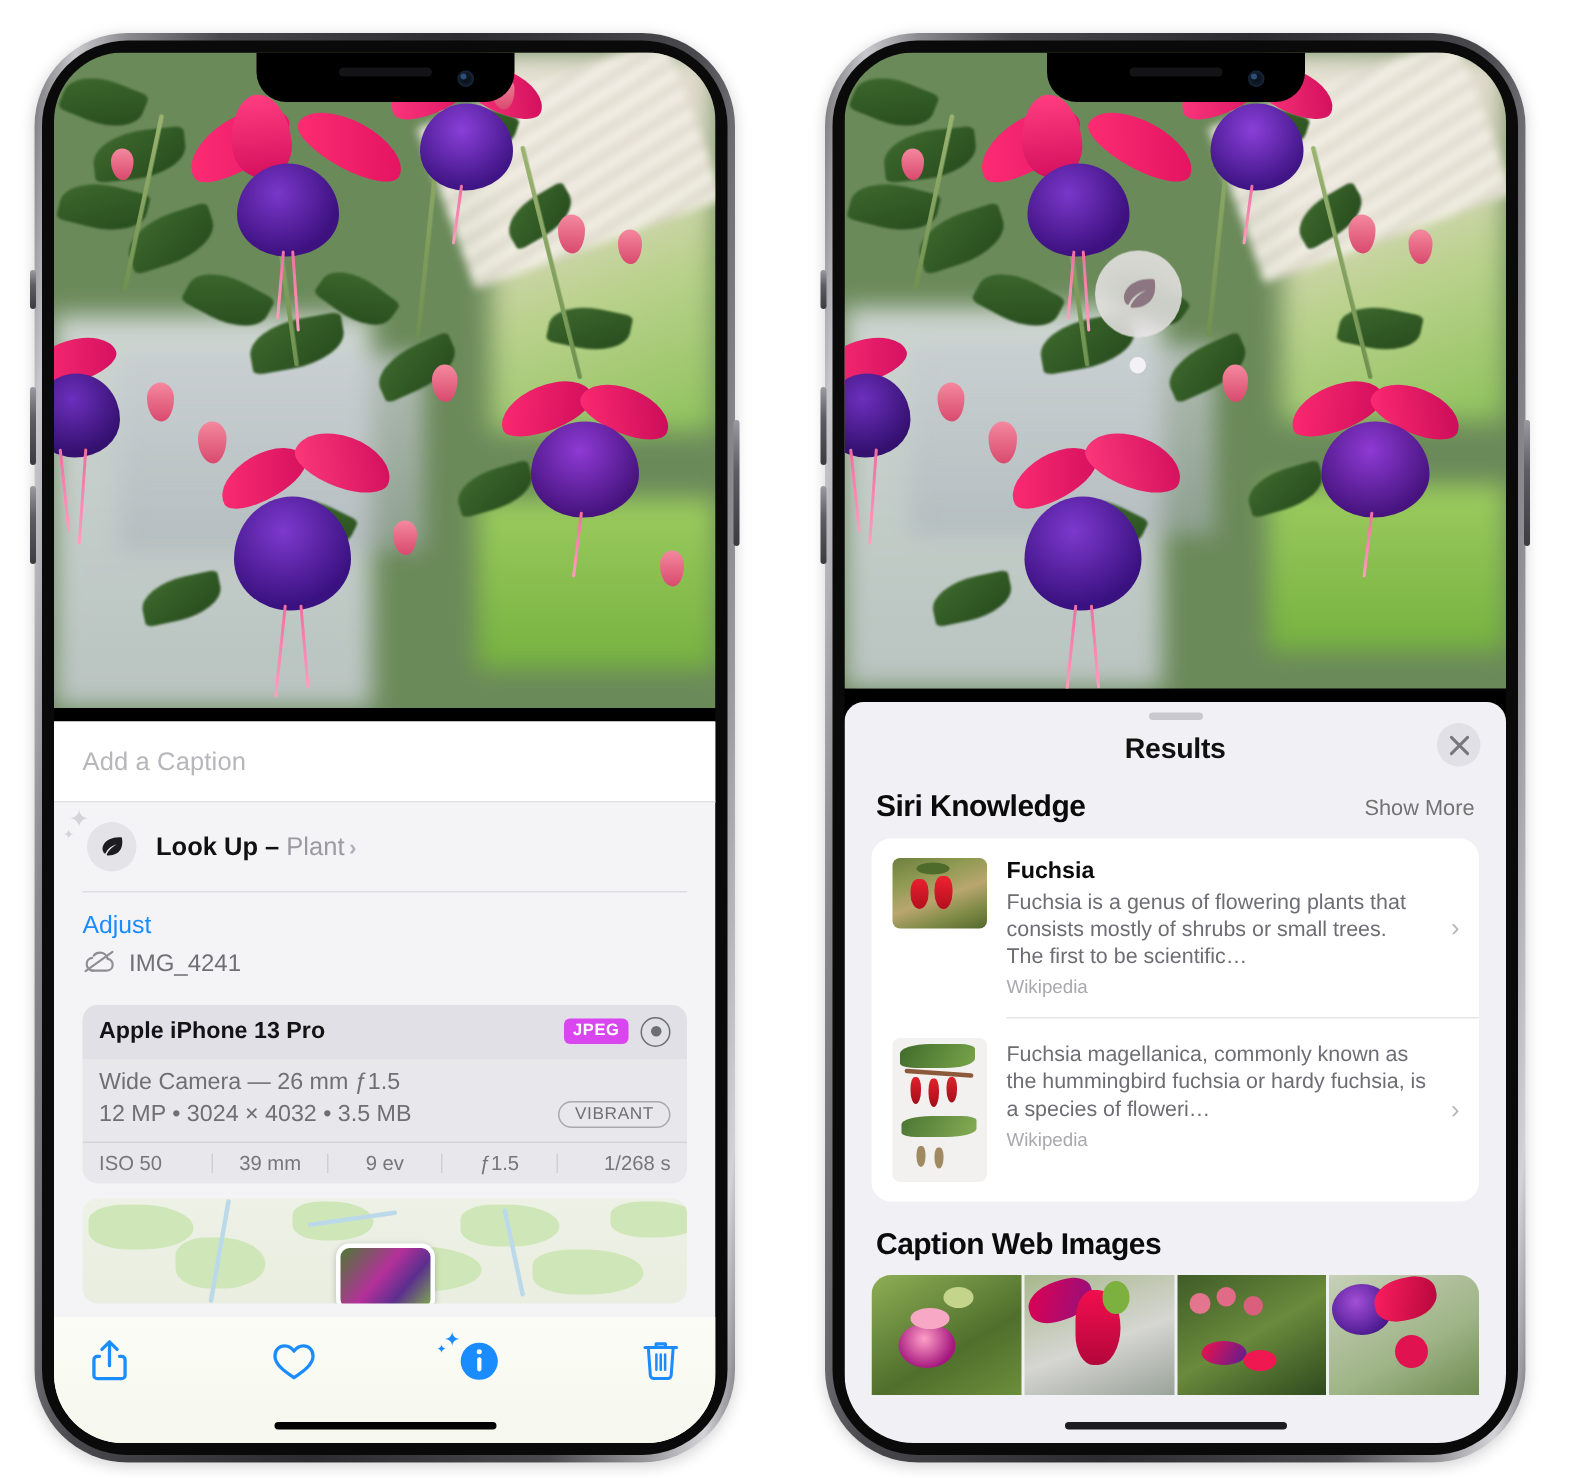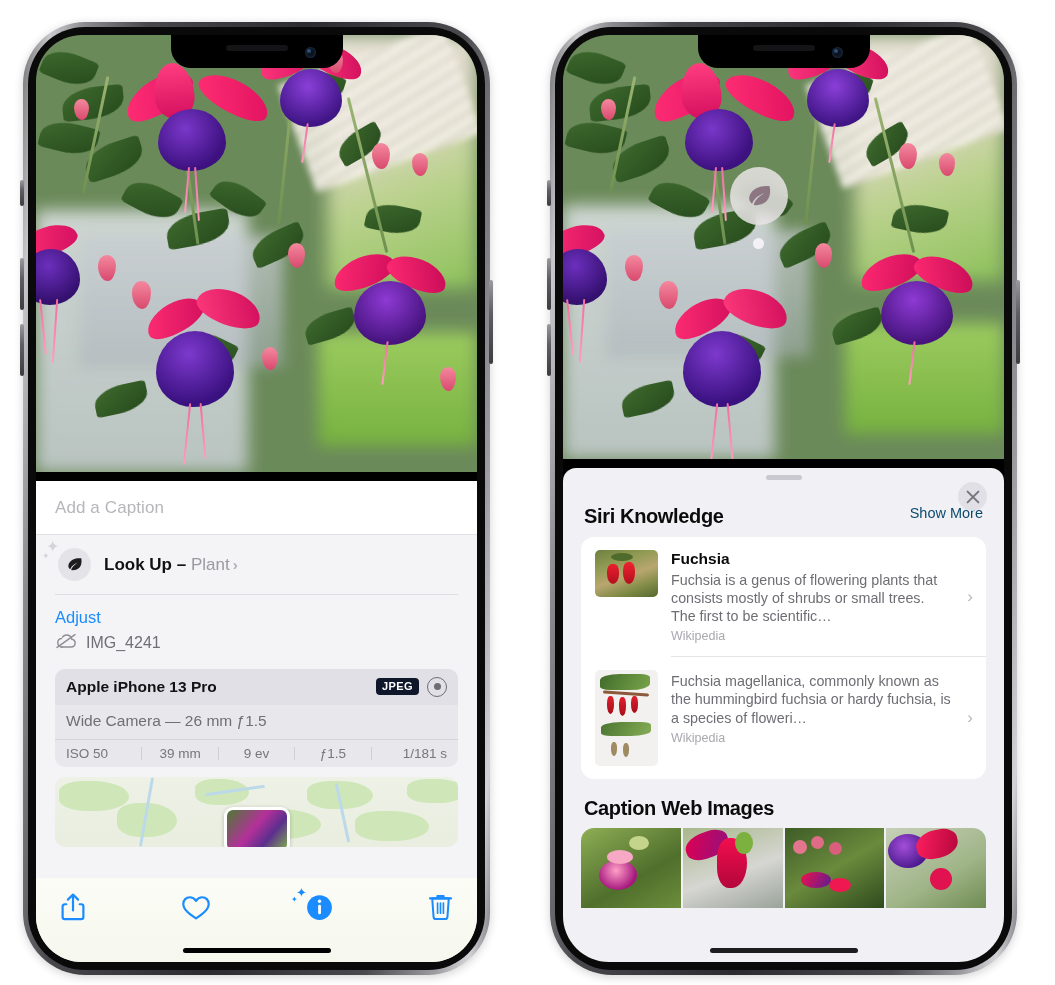--- a/index.html
+++ b/index.html
@@ -68,21 +68,21 @@
   .divider{height:.5px;background:#dedee2;margin:0 19px;}
   .meta{padding:13px 19px 8px;}
   .meta-top{display:flex;align-items:baseline;justify-content:space-between;}
   .meta-date{font-size:16.5px;font-weight:700;color:#0b0b0c;letter-spacing:-.1px;}
   .adjust{font-size:16.5px;color:#1a8cff;}
   .meta-file{display:flex;align-items:center;gap:9px;margin-top:6px;font-size:16px;color:#6f6f75;}
   .card{margin:8px 19px 0;border-radius:10px;overflow:hidden;background:#e7e7ec;}
   .card-h{display:flex;align-items:center;justify-content:space-between;padding:8px 11px;background:#e0e0e6;}
   .card-h .t{font-size:15.5px;font-weight:700;color:#131316;}
   .card-h .r{display:flex;align-items:center;gap:8px;}
-  .pill-jpeg{background:#0f172a;color:#fff;font-size:11px;font-weight:700;border-radius:4px;padding:2px 6px 2.5px;letter-spacing:.4px;}
+  .pill-jpeg{background:#d946ef;color:#fff;font-size:11px;font-weight:700;border-radius:4px;padding:2px 6px 2.5px;letter-spacing:.4px;}
   .rawdot{width:18px;height:18px;border-radius:50%;border:1.6px solid #6d6d74;display:flex;align-items:center;justify-content:center;}
   .rawdot i{width:7px;height:7px;border-radius:50%;background:#6d6d74;display:block;}
   .card-b{padding:7px 11px 9px;}
   .lens{font-size:15.5px;color:#6f6f75;}
   .mpline{display:flex;align-items:center;justify-content:space-between;margin-top:3px;}
   .mp{font-size:15.5px;color:#6f6f75;}
   .pill-vib{border:1px solid #a9a9b0;border-radius:10px;font-size:11.5px;color:#6f6f75;padding:2px 10px 2.5px;letter-spacing:.4px;}
   .card-f{display:flex;align-items:center;border-top:.5px solid #d3d3d9;padding:6px 11px;}
   .card-f span{flex:1;text-align:center;font-size:13.5px;color:#76767c;}
   .card-f span:first-child{text-align:left;}
@@ -98,23 +98,23 @@
   .tb-ico{color:#1a8cff;display:flex;align-items:center;justify-content:center;}
   .info-badge{position:relative;}
   .info-badge .sp{position:absolute;left:-10px;top:-8px;color:#1a8cff;font-size:13px;line-height:1;}
 
   
   .rsheet{position:absolute;left:0;right:0;bottom:0;background:#f1f1f5;border-radius:13px 13px 0 0;display:flex;flex-direction:column;overflow:hidden;}
   .grabber{width:36px;height:5px;border-radius:3px;background:#c9c9cf;margin:7px auto 0;}
   .rhead{position:relative;padding:9px 0 14px;text-align:center;}
   .rtitle{font-size:19px;font-weight:700;color:#111;letter-spacing:-.2px;}
   .xbtn{position:absolute;right:17px;top:2px;width:29px;height:29px;border-radius:50%;background:#e0e0e6;display:flex;align-items:center;justify-content:center;}
-  .sec-h{display:flex;align-items:flex-start;justify-content:space-between;padding:2px 21px 9px;}
+  .sec-h{display:flex;align-items:center;justify-content:space-between;padding:2px 21px 9px;}
   .sec-t{font-size:20px;font-weight:700;color:#0b0b0c;letter-spacing:-.35px;}
-  .sec-a{font-size:14.5px;color:#0c4a6e;}
+  .sec-a{font-size:14.5px;color:#737373;}
   .klist{margin:0 18px;background:#fff;border-radius:13px;overflow:hidden;}
   .krow{display:flex;align-items:flex-start;gap:13px;padding:13px 13px 13px 14px;position:relative;}
   .kthumb{flex:0 0 auto;width:63px;height:47px;border-radius:5px;overflow:hidden;background:#cfc9bb;}
   .kthumb.tall{height:96px;background:#efeeec;}
   .ktxt{flex:1;min-width:0;padding-right:22px;}
   .kname{font-size:15.5px;font-weight:700;color:#0b0b0c;line-height:1.2;}
   .kdesc{font-size:14.3px;color:#6d6d73;line-height:1.28;margin-top:2px;}
   .ksrc{font-size:12.5px;color:#a8a8ae;margin-top:4px;}
   .kchev{position:absolute;right:13px;top:50%;transform:translateY(-50%);color:#b6b6bc;font-size:17px;}
   .ksep{height:.5px;background:#e6e6ea;margin-left:90px;}
@@ -250,31 +250,35 @@
             <div class="t">Apple iPhone 13 Pro</div>
             <div class="r">
               <div class="pill-jpeg">JPEG</div>
               <div class="rawdot">
                   <i></i>
                 </div>
             </div>
           </div>
           <div class="card-b">
             <div class="lens">Wide Camera — 26 mm ƒ1.5</div>
+            <div class="mpline">
+              <div class="mp">12 MP • 3024 × 4032 • 3.5 MB</div>
+              <div class="pill-vib">VIBRANT</div>
+            </div>
           </div>
           <div class="card-f">
             <span>ISO 50</span>
             <span class="sep"></span>
             <span>39 mm</span>
             <span class="sep"></span>
             <span>9 ev</span>
             <span class="sep"></span>
             <span>ƒ1.5</span>
             <span class="sep"></span>
-            <span>1/181 s</span>
+            <span>1/268 s</span>
           </div>
         </div>
 
         <div class="mapwrap">
           <div class="blob" style="left:4px;top:4px;width:70px;height:30px"></div>
           <div class="blob" style="left:62px;top:26px;width:60px;height:34px"></div>
           <div class="blob" style="left:140px;top:2px;width:54px;height:26px"></div>
           <div class="blob" style="left:186px;top:32px;width:80px;height:30px"></div>
           <div class="blob" style="left:252px;top:4px;width:66px;height:28px"></div>
           <div class="blob" style="left:300px;top:34px;width:74px;height:30px"></div>
@@ -405,20 +409,21 @@
           <svg width="30" height="30" viewBox="0 0 24 24" aria-hidden="true">
             <path d="M20.5 4.2C13.8 3.4 7.6 5.8 5.1 10.4c-1.5 2.8-.9 5.6.6 7.1.4.4 1 .3 1.2-.2 1.5-3.4 4.5-6 9.4-7.5-3.6 2-6.6 4.5-8.4 8.3-.3.6.1 1.2.7 1.2 5.4.2 9.8-2.1 11.5-6.5 1-2.6 1-5.4.4-8.6z" fill="#8c7681"></path>
           </svg>
         </div>
         <div class="vlu-dot" style="left:190px;top:203px"></div>
       </div>
 
       <div class="rsheet" style="height:494px">
         <div class="grabber"></div>
         <div class="rhead">
+          <div class="rtitle">Results</div>
           <div class="xbtn">
             <svg width="14" height="14" viewBox="0 0 14 14" aria-hidden="true">
               <path d="M1.6 1.6 12.4 12.4M12.4 1.6 1.6 12.4" stroke="#76767c" stroke-width="2" stroke-linecap="round"></path>
             </svg>
           </div>
         </div>
 
         <div class="sec-h">
           <div class="sec-t">Siri Knowledge</div>
           <div class="sec-a">Show More</div>

